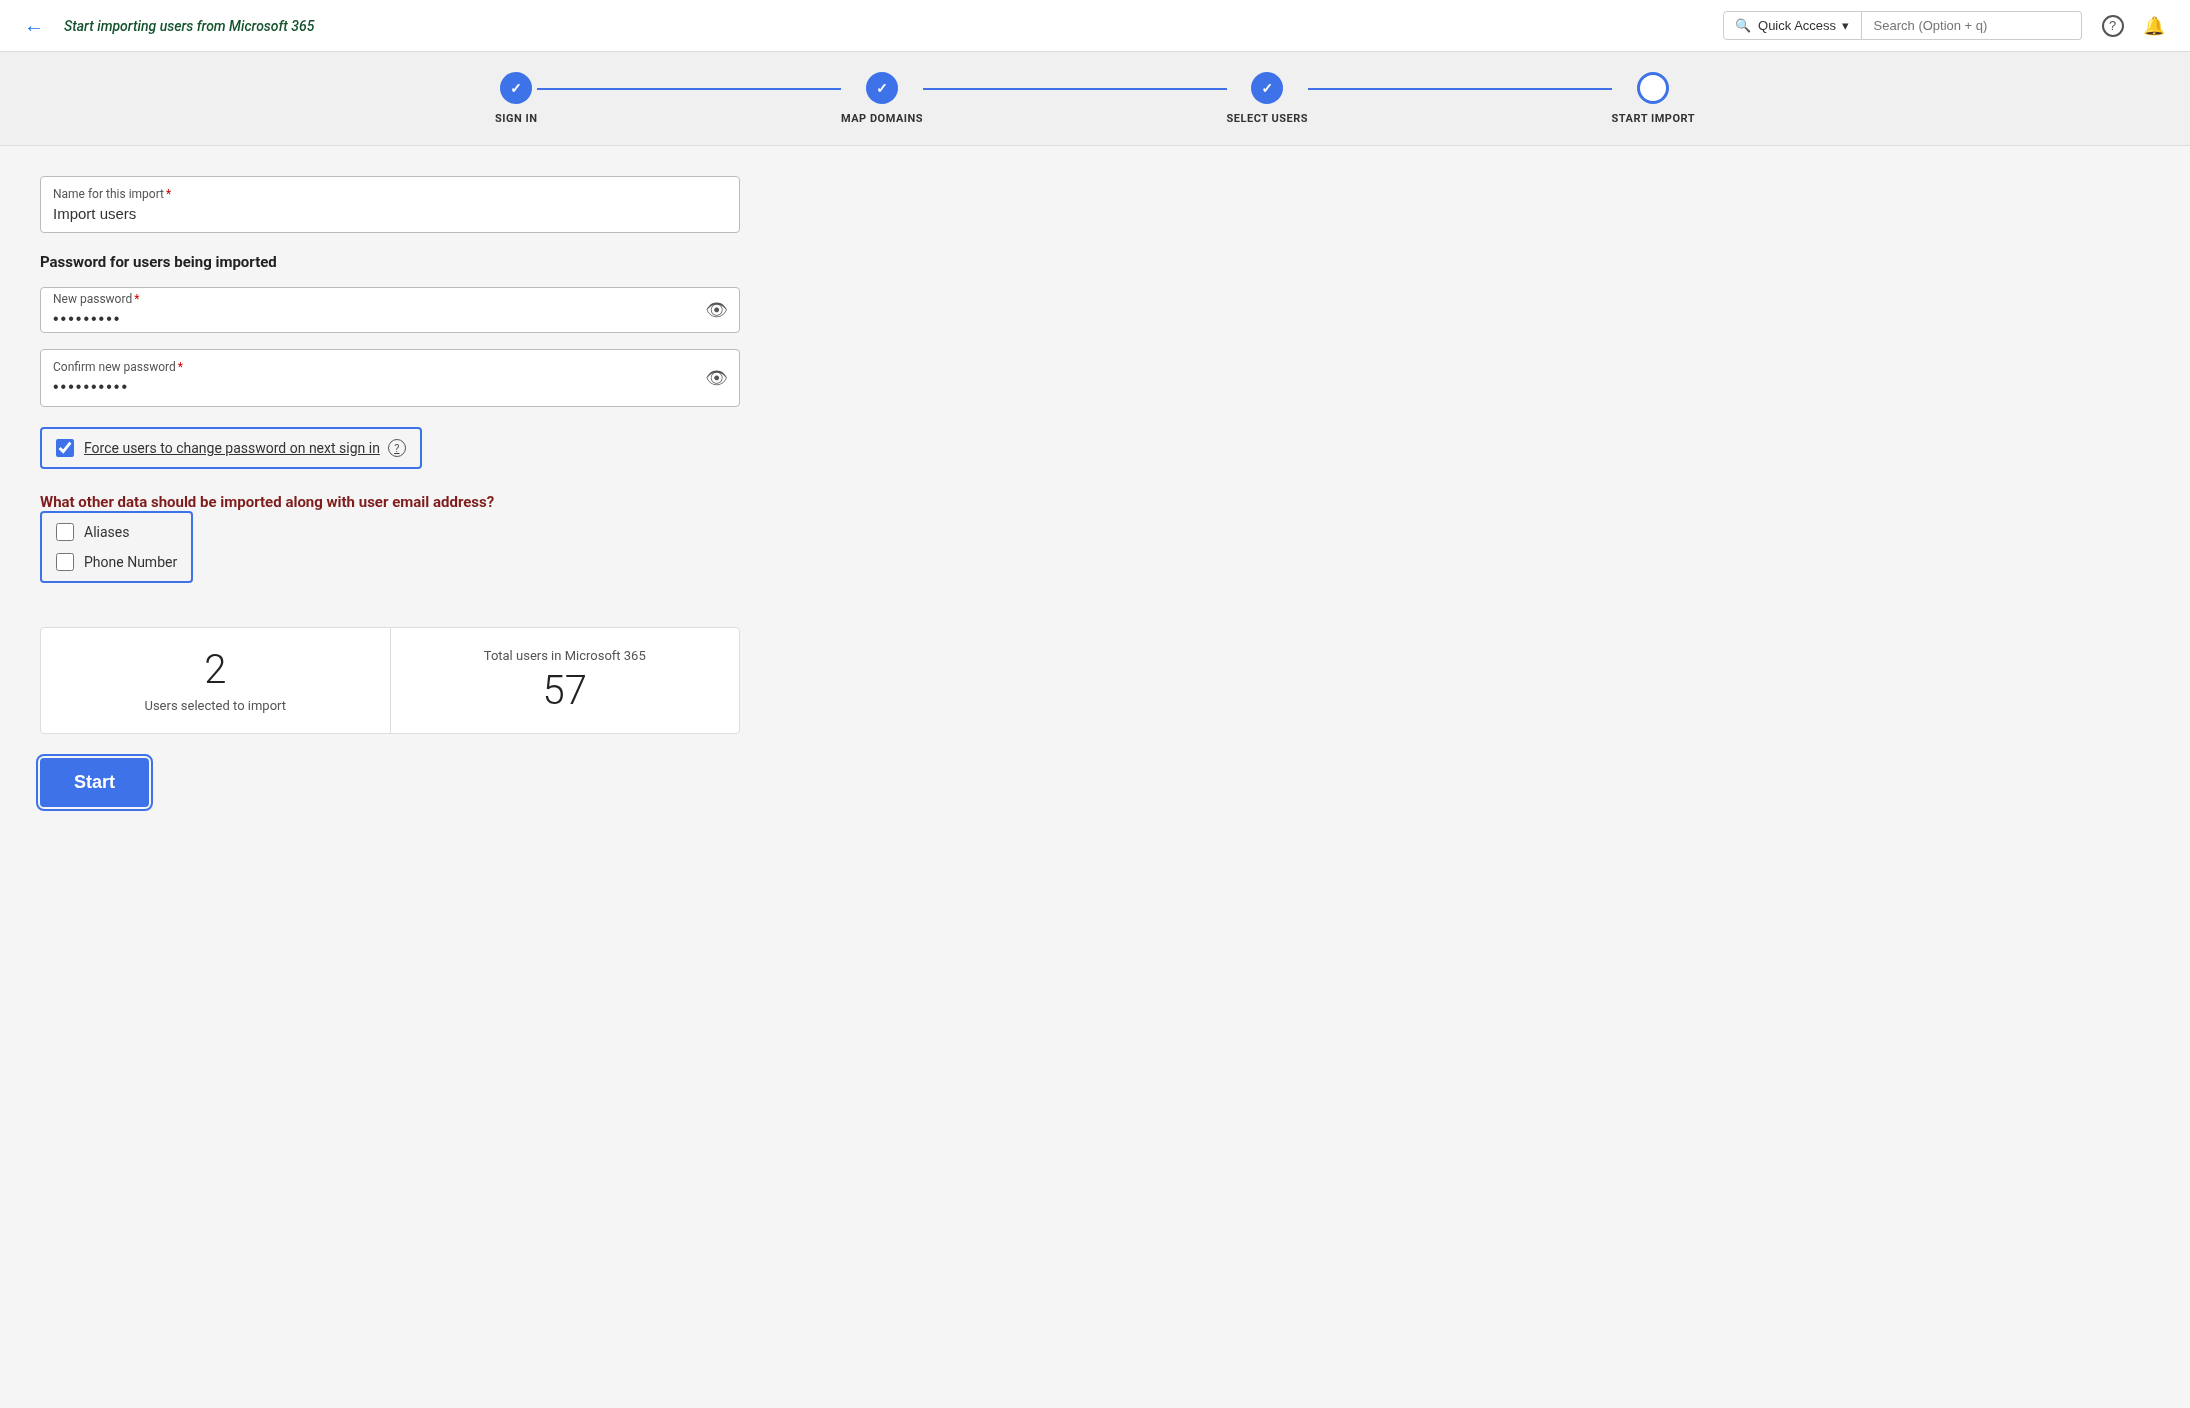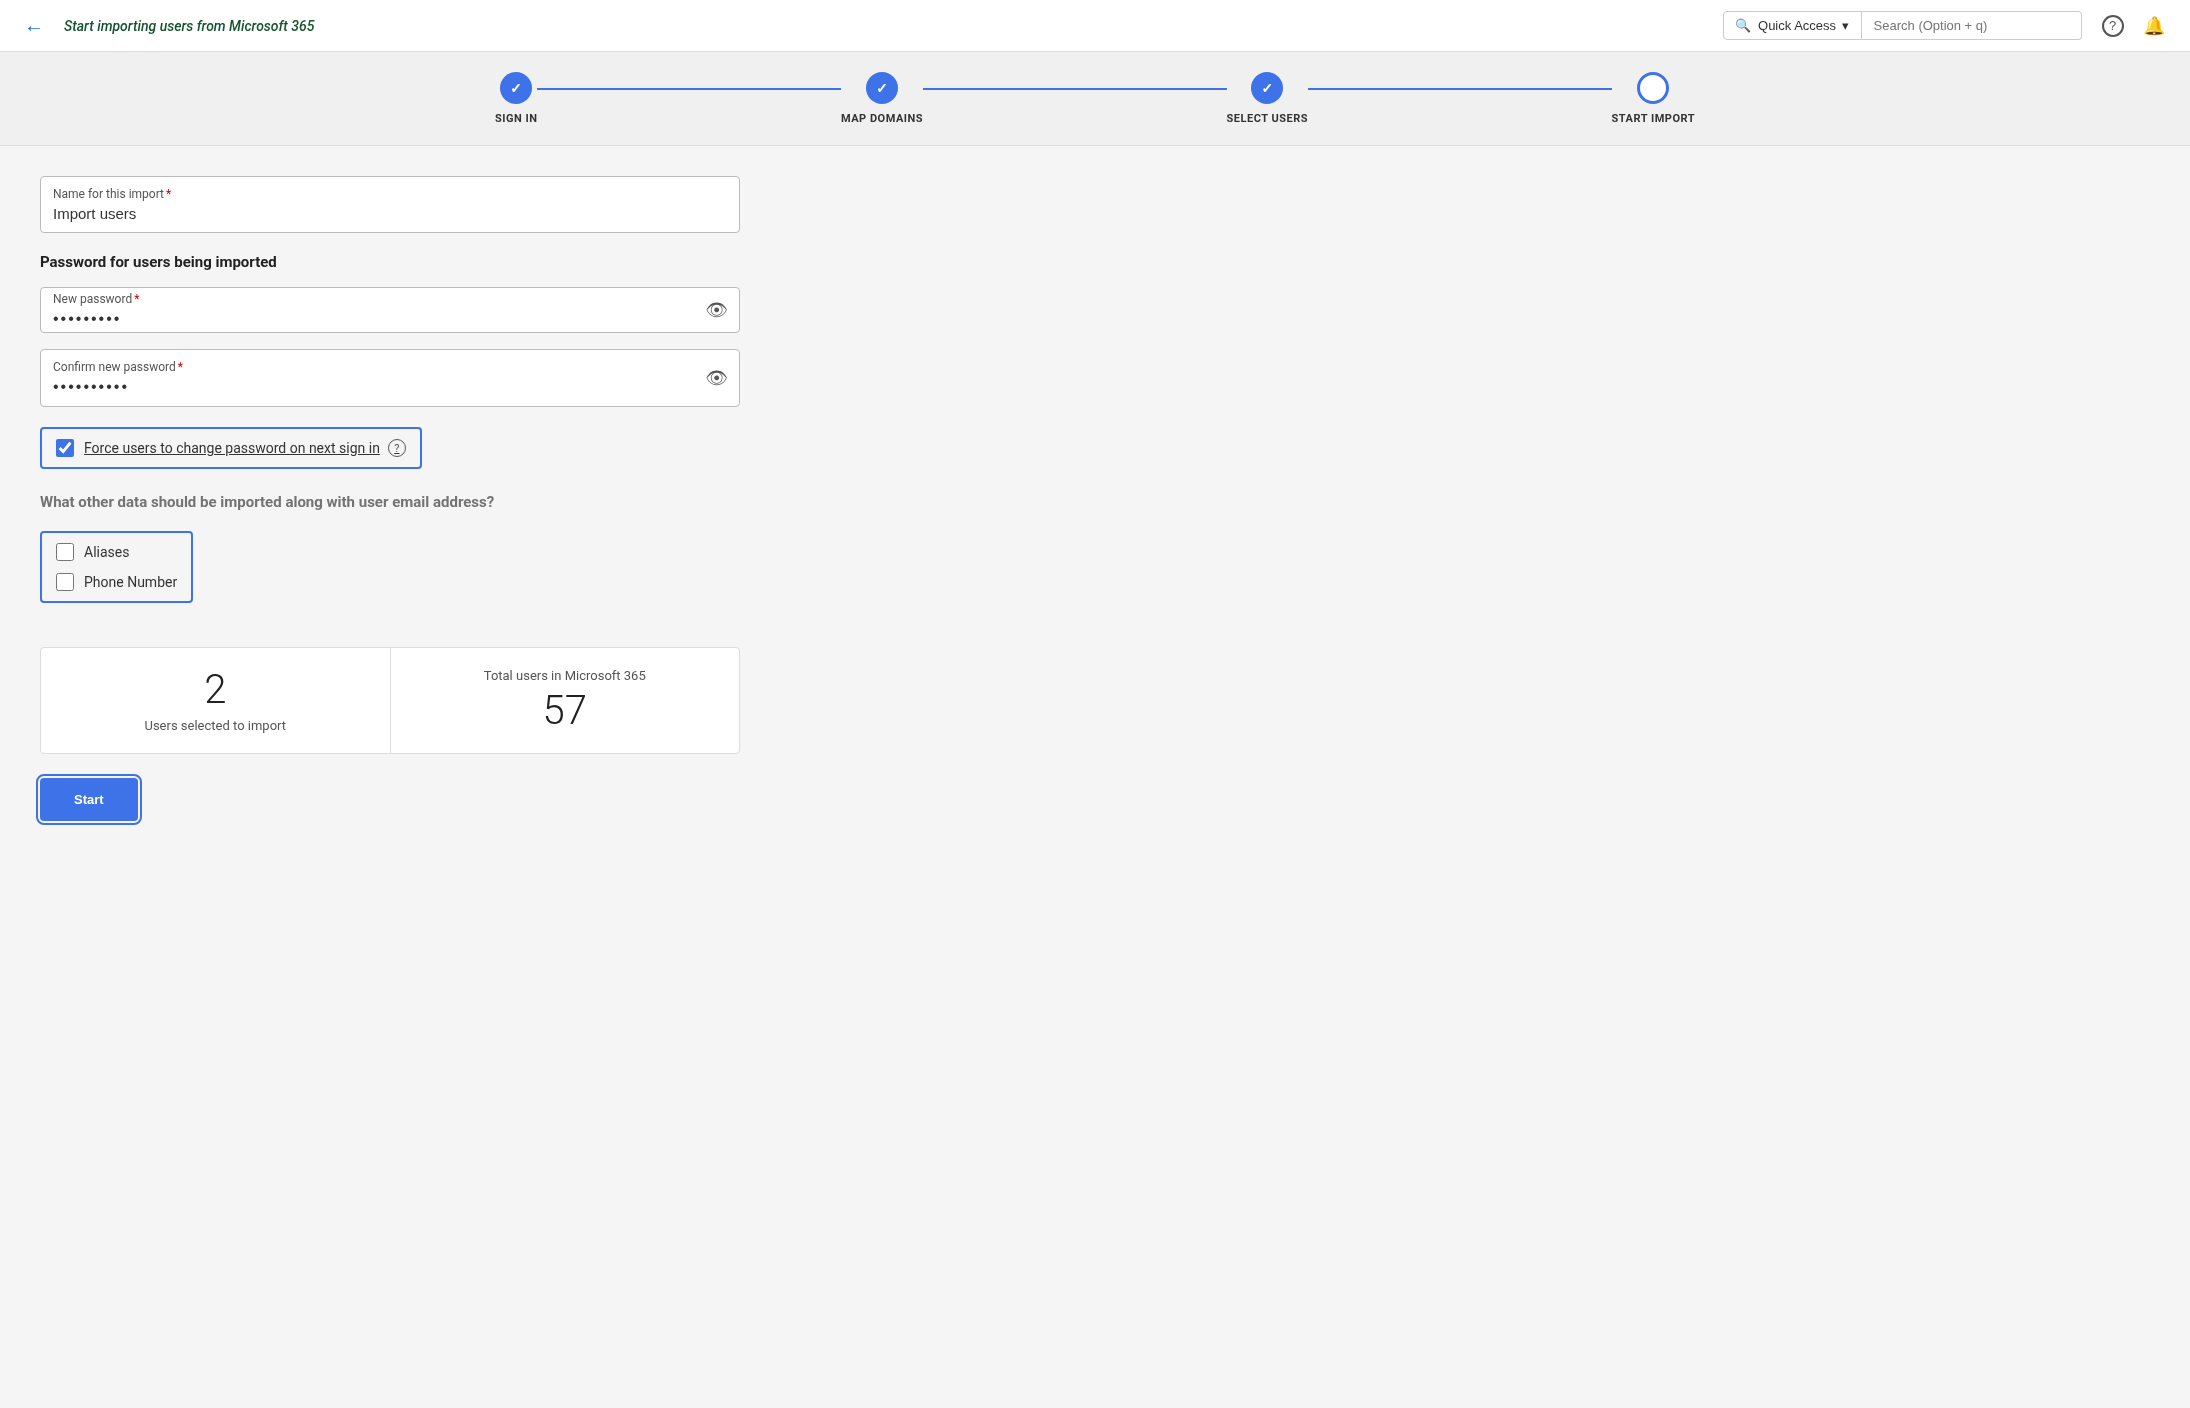--- a/index.html
+++ b/index.html
@@ -234,22 +234,22 @@
       border-radius: 50%;
       font-size: 11px;
       color: #555;
       cursor: pointer;
     }
 
     
     .other-data-label {
       font-size: 15px;
       font-weight: 700;
-      margin-bottom: 20px;
-      color: #737373;
+      margin-bottom: 0;
+      color: #7f1d1d;
     }
     .checkbox-group {
       border: 2px solid #3d72e8;
       border-radius: 4px;
       display: inline-flex;
       flex-direction: column;
       padding: 10px 14px;
       gap: 12px;
       margin-bottom: 24px;
     }
@@ -307,21 +307,21 @@
       margin-bottom: 6px;
     }
 
     
     .start-btn {
       background: #3d72e8;
       color: #fff;
       border: 2px solid #3d72e8;
       border-radius: 4px;
       padding: 12px 32px;
-      font-size: 13px;
+      font-size: 18px;
       font-weight: 600;
       cursor: pointer;
       outline: 2px solid #3d72e8;
       outline-offset: 2px;
     }
   </style>
 </head>
 <body>
 
 <div class="header">

